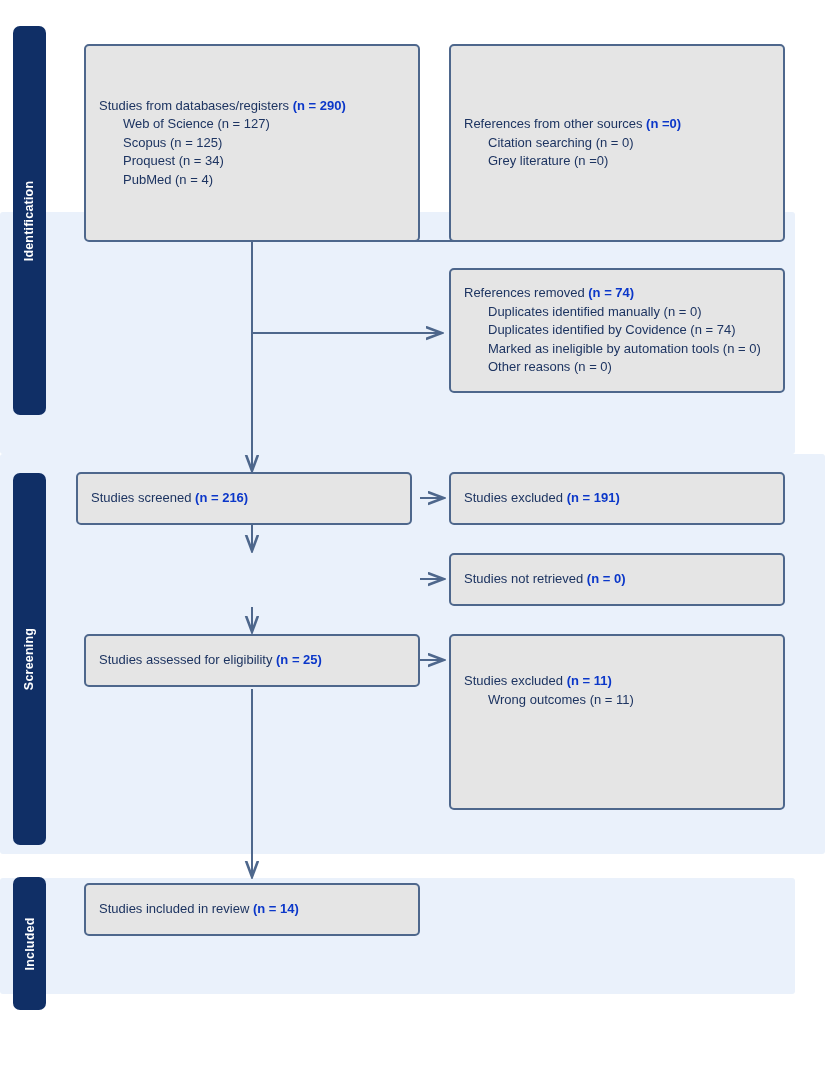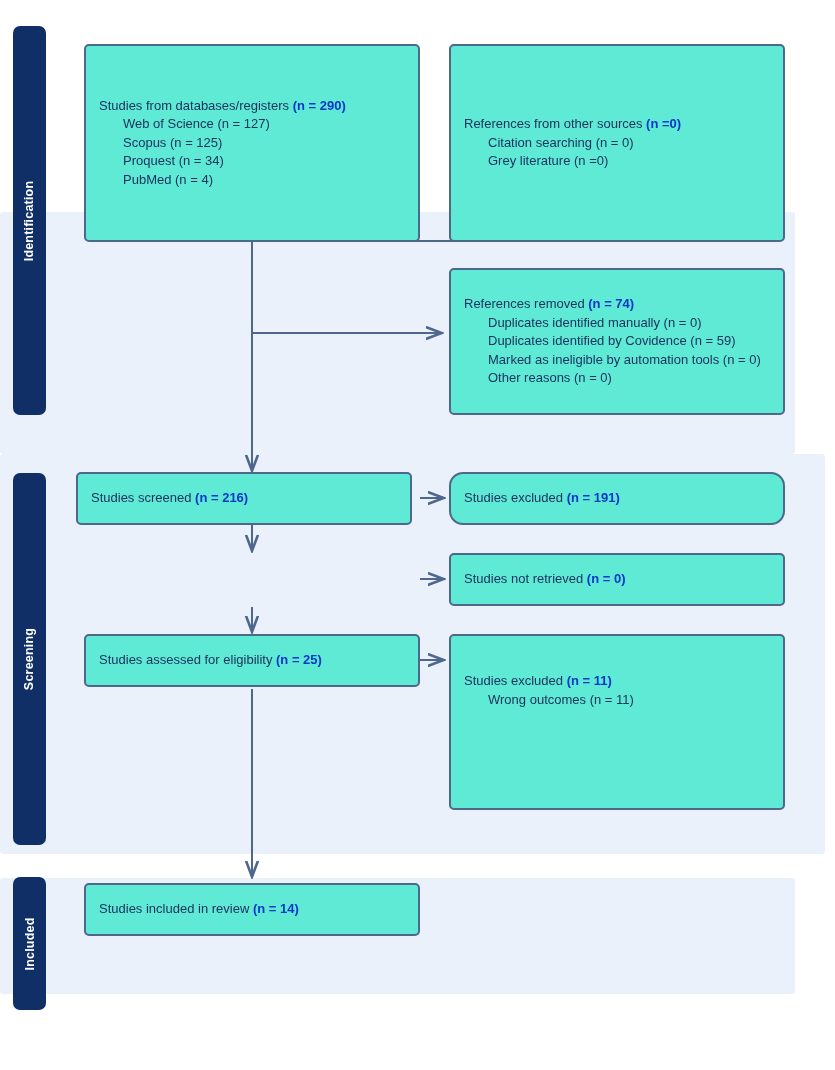--- a/index.html
+++ b/index.html
@@ -38,21 +38,21 @@
     font-weight: bold;
     letter-spacing: 0.2px;
     white-space: nowrap;
     transform: rotate(-90deg);
     font-family: "Liberation Sans", "DejaVu Sans", sans-serif;
   }
 
   
   .box {
     position: absolute;
-    background: #5eead4;
+    background: #e5e5e5;
     border: 2px solid #4E678C;
     border-radius: 5px;
     box-sizing: border-box;
     display: flex;
     flex-direction: column;
     justify-content: center;
   }
   .box.dashed {
     border: 2px dashed #2B3B58;
     background: transparent;
@@ -146,37 +146,37 @@
   </div>
 
   <div class="box" style="left:449px; top:44px; width:336px; height:198px;">
     <div class="inner">
       <div class="line"><span>References from other sources </span><b>(n =0)</b></div>
       <div class="line indent">Citation searching (n = 0)</div>
       <div class="line indent">Grey literature (n =0)</div>
     </div>
   </div>
 
-  <div class="box" style="left:449px; top:268px; width:336px; height:147px;">
+  <div class="box" style="left:449px; top:268px; width:336px; height:125px;">
     <div class="inner">
       <div class="line"><span>References removed </span><b>(n = 74)</b></div>
       <div class="line indent">Duplicates identified manually (n = 0)</div>
-      <div class="line indent">Duplicates identified by Covidence (n = 59)</div>
+      <div class="line indent">Duplicates identified by Covidence (n = 74)</div>
       <div class="line indent">Marked as ineligible by automation tools (n = 0)</div>
       <div class="line indent">Other reasons (n = 0)</div>
     </div>
   </div>
 
   <div class="box" style="left:76px; top:472px; width:336px; height:53px;">
     <div class="inner">
       <div class="line"><span>Studies screened </span><b>(n = 216)</b></div>
     </div>
   </div>
 
-  <div class="box" style="left:449px; top:472px; width:336px; height:53px;border-radius:14px;">
+  <div class="box" style="left:449px; top:472px; width:336px; height:53px;">
     <div class="inner">
       <div class="line"><span>Studies excluded </span><b>(n = 191)</b></div>
     </div>
   </div>
 
 
   <div class="box" style="left:449px; top:553px; width:336px; height:53px;">
     <div class="inner">
       <div class="line"><span>Studies not retrieved </span><b>(n = 0)</b></div>
     </div>

